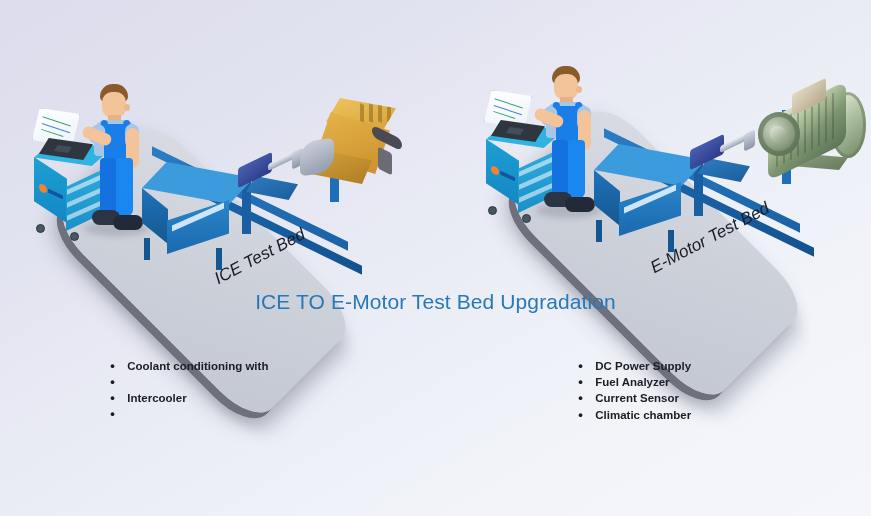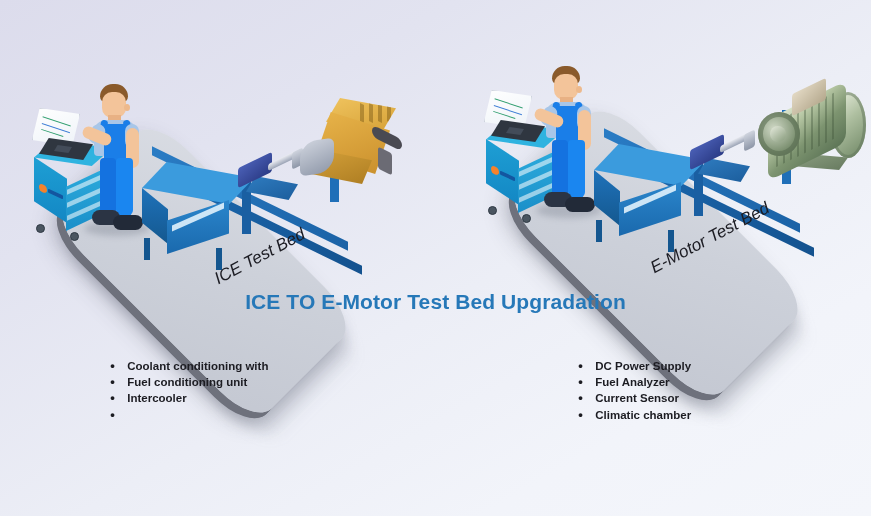--- a/index.html
+++ b/index.html
@@ -198,21 +198,21 @@
   .emotor .tbox{position:absolute;left:42px;top:2px;width:34px;height:22px;
     background:linear-gradient(150deg,#e3d9c4,#b5a98e);border-radius:3px;
     transform:skewY(-26deg);}
   .emotor .foot{position:absolute;left:24px;top:68px;width:74px;height:18px;
     background:linear-gradient(160deg,#95a88a,#66795e);
     clip-path:polygon(12% 0,100% 30%,88% 100%,0 70%);}
 
   
   .main-title{
     position:absolute;left:0;right:0;top:290px;text-align:center;
-    font-size:21px;font-weight:bold;color:#2678b8;letter-spacing:.1px;
+    font-size:21px;font-weight:normal;color:#2678b8;letter-spacing:.1px;
   }
   .lists{position:absolute;left:0;right:0;top:358px;display:flex;}
   .list-col{width:50%;display:flex;justify-content:center;}
   .list-col ul{margin:0;padding:0;list-style:none;}
   .list-col li{
     display:flex;align-items:flex-start;gap:13px;
     font-size:11.5px;font-weight:600;color:#1c1c22;line-height:16.2px;
   }
   .list-col li .bul{color:#1c1c22;font-size:13px;line-height:16px;width:4px;}
   .list-col.l ul{width:215px;}
@@ -426,21 +426,20 @@
 
   <div class="lists">
     <div class="list-col l">
       <ul>
         <li>
           <span class="bul">•</span>
           <span>Coolant conditioning with</span>
         </li>
         <li>
           <span class="bul">•</span>
-          <span>Fuel conditioning unit</span>
         </li>
         <li>
           <span class="bul">•</span>
           <span>Intercooler</span>
         </li>
         <li>
           <span class="bul">•</span>
         </li>
       </ul>
     </div>

